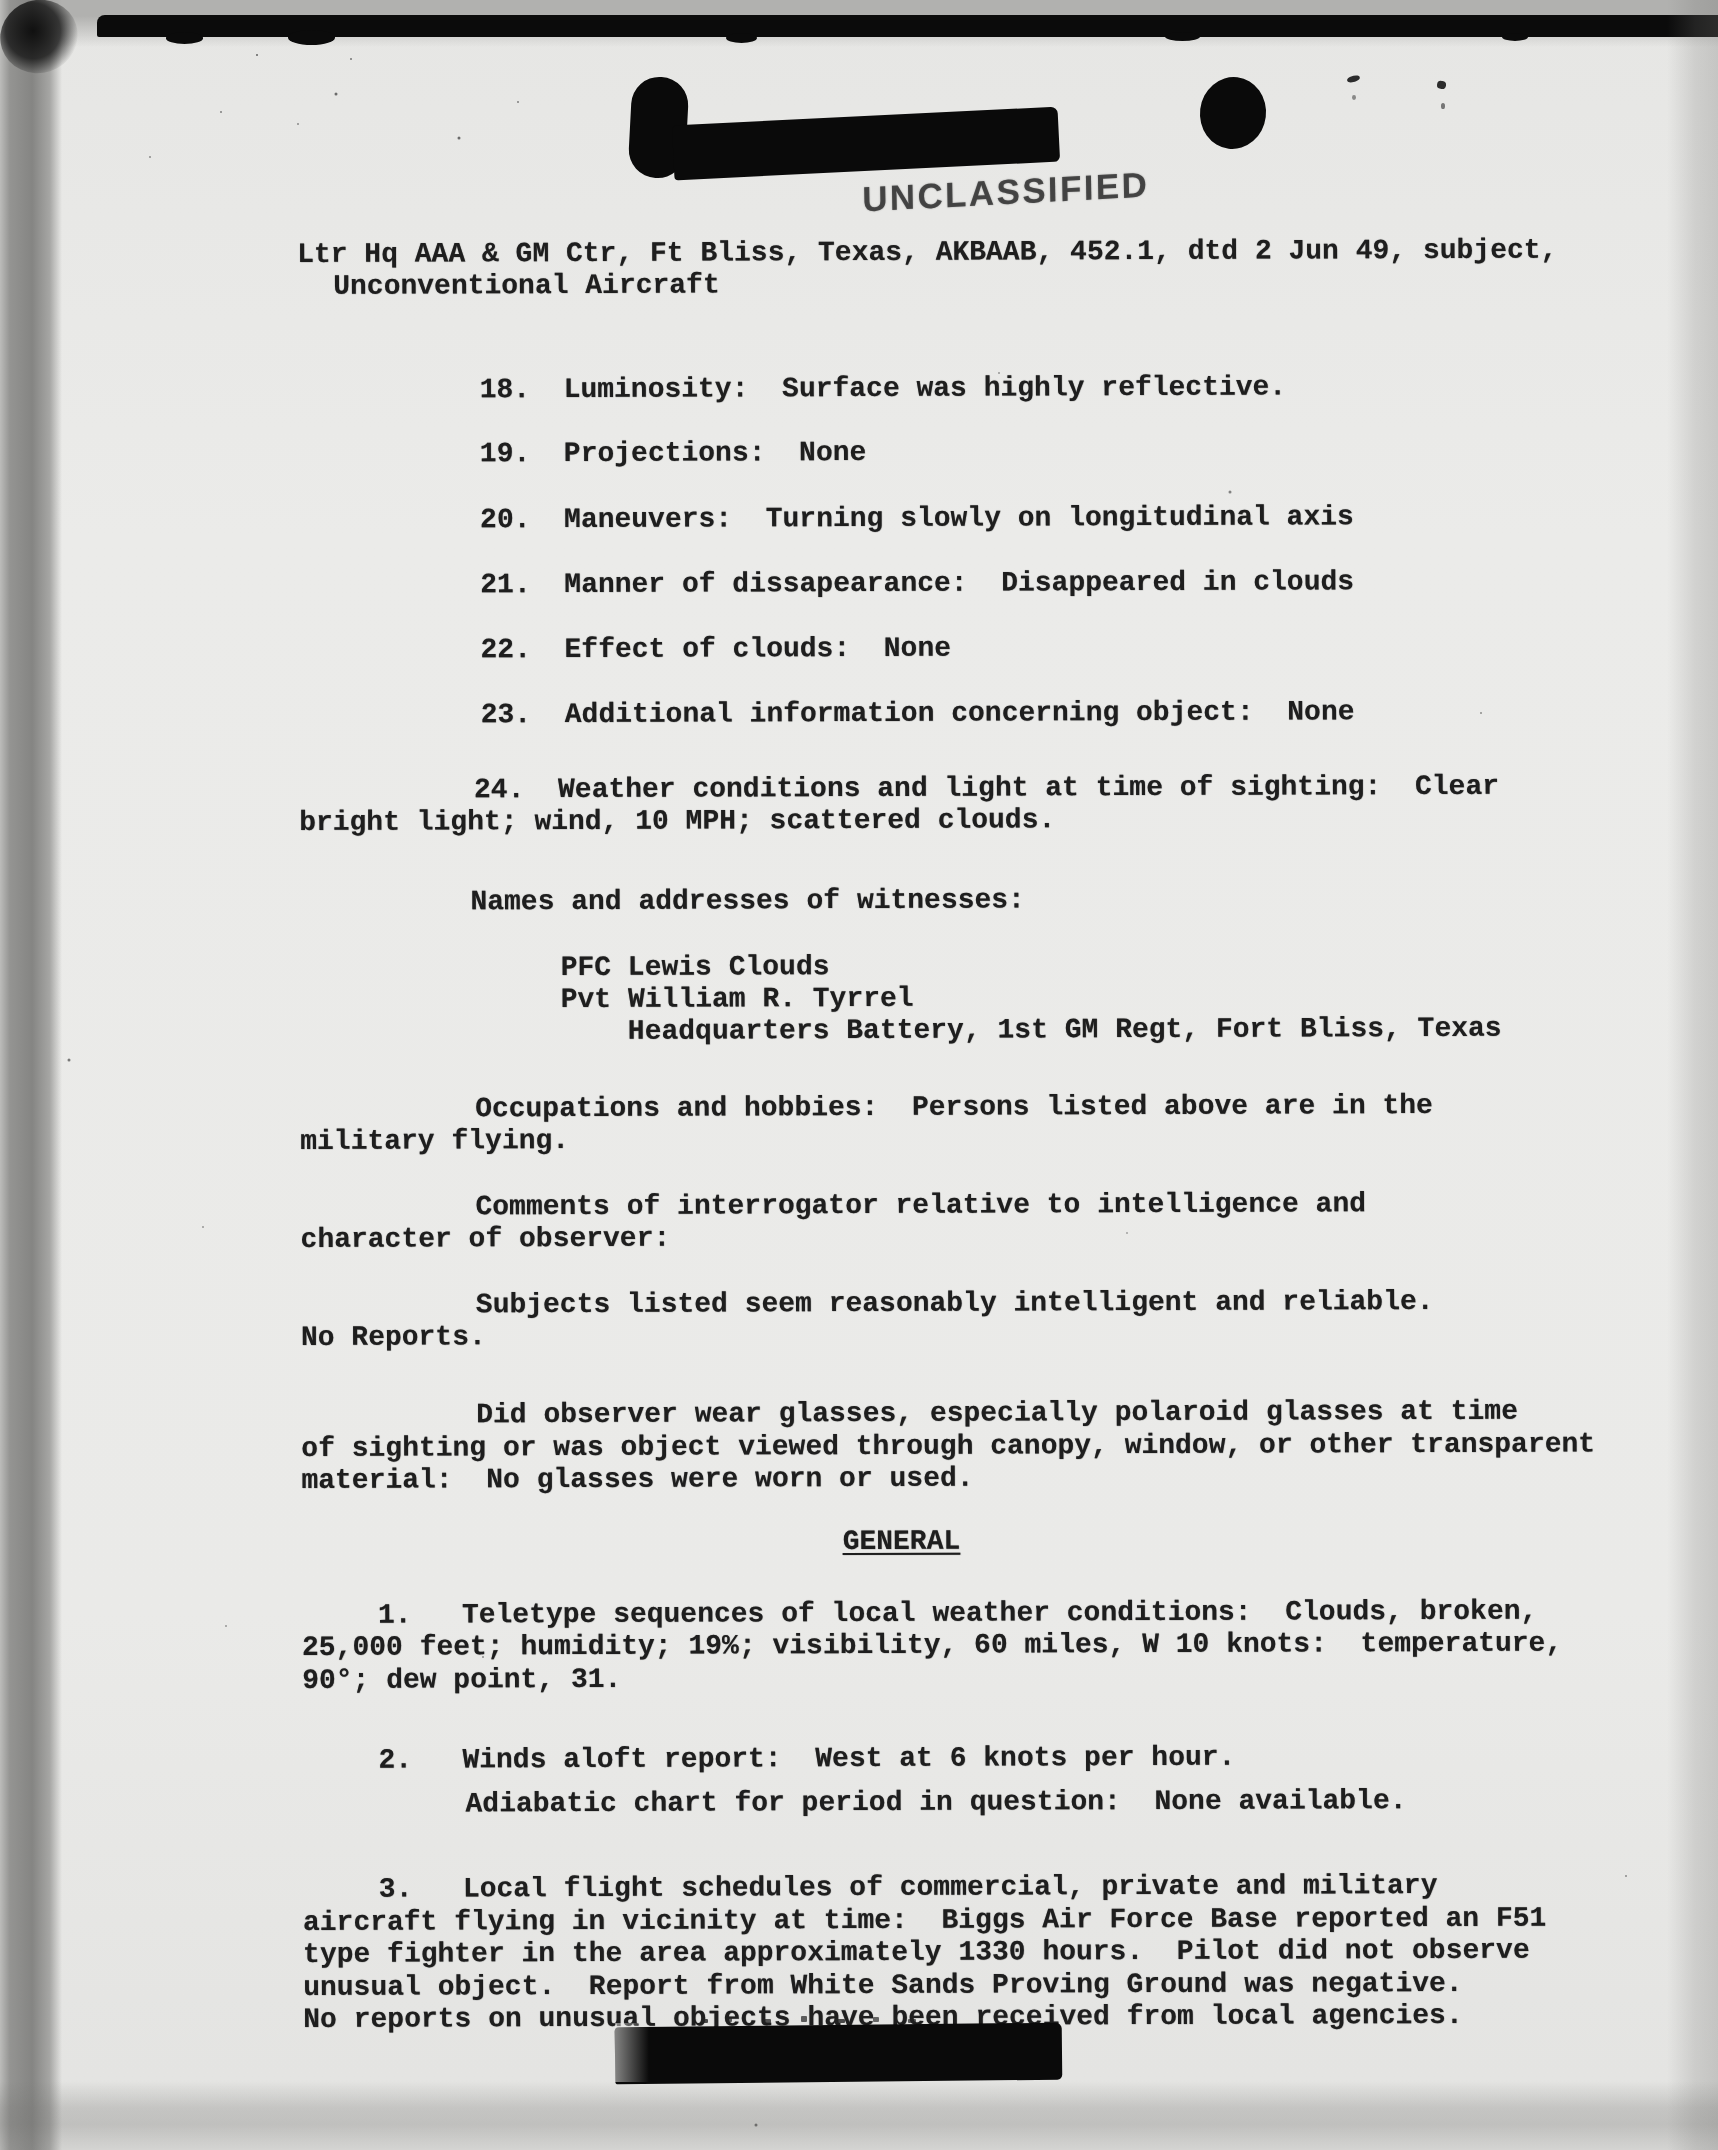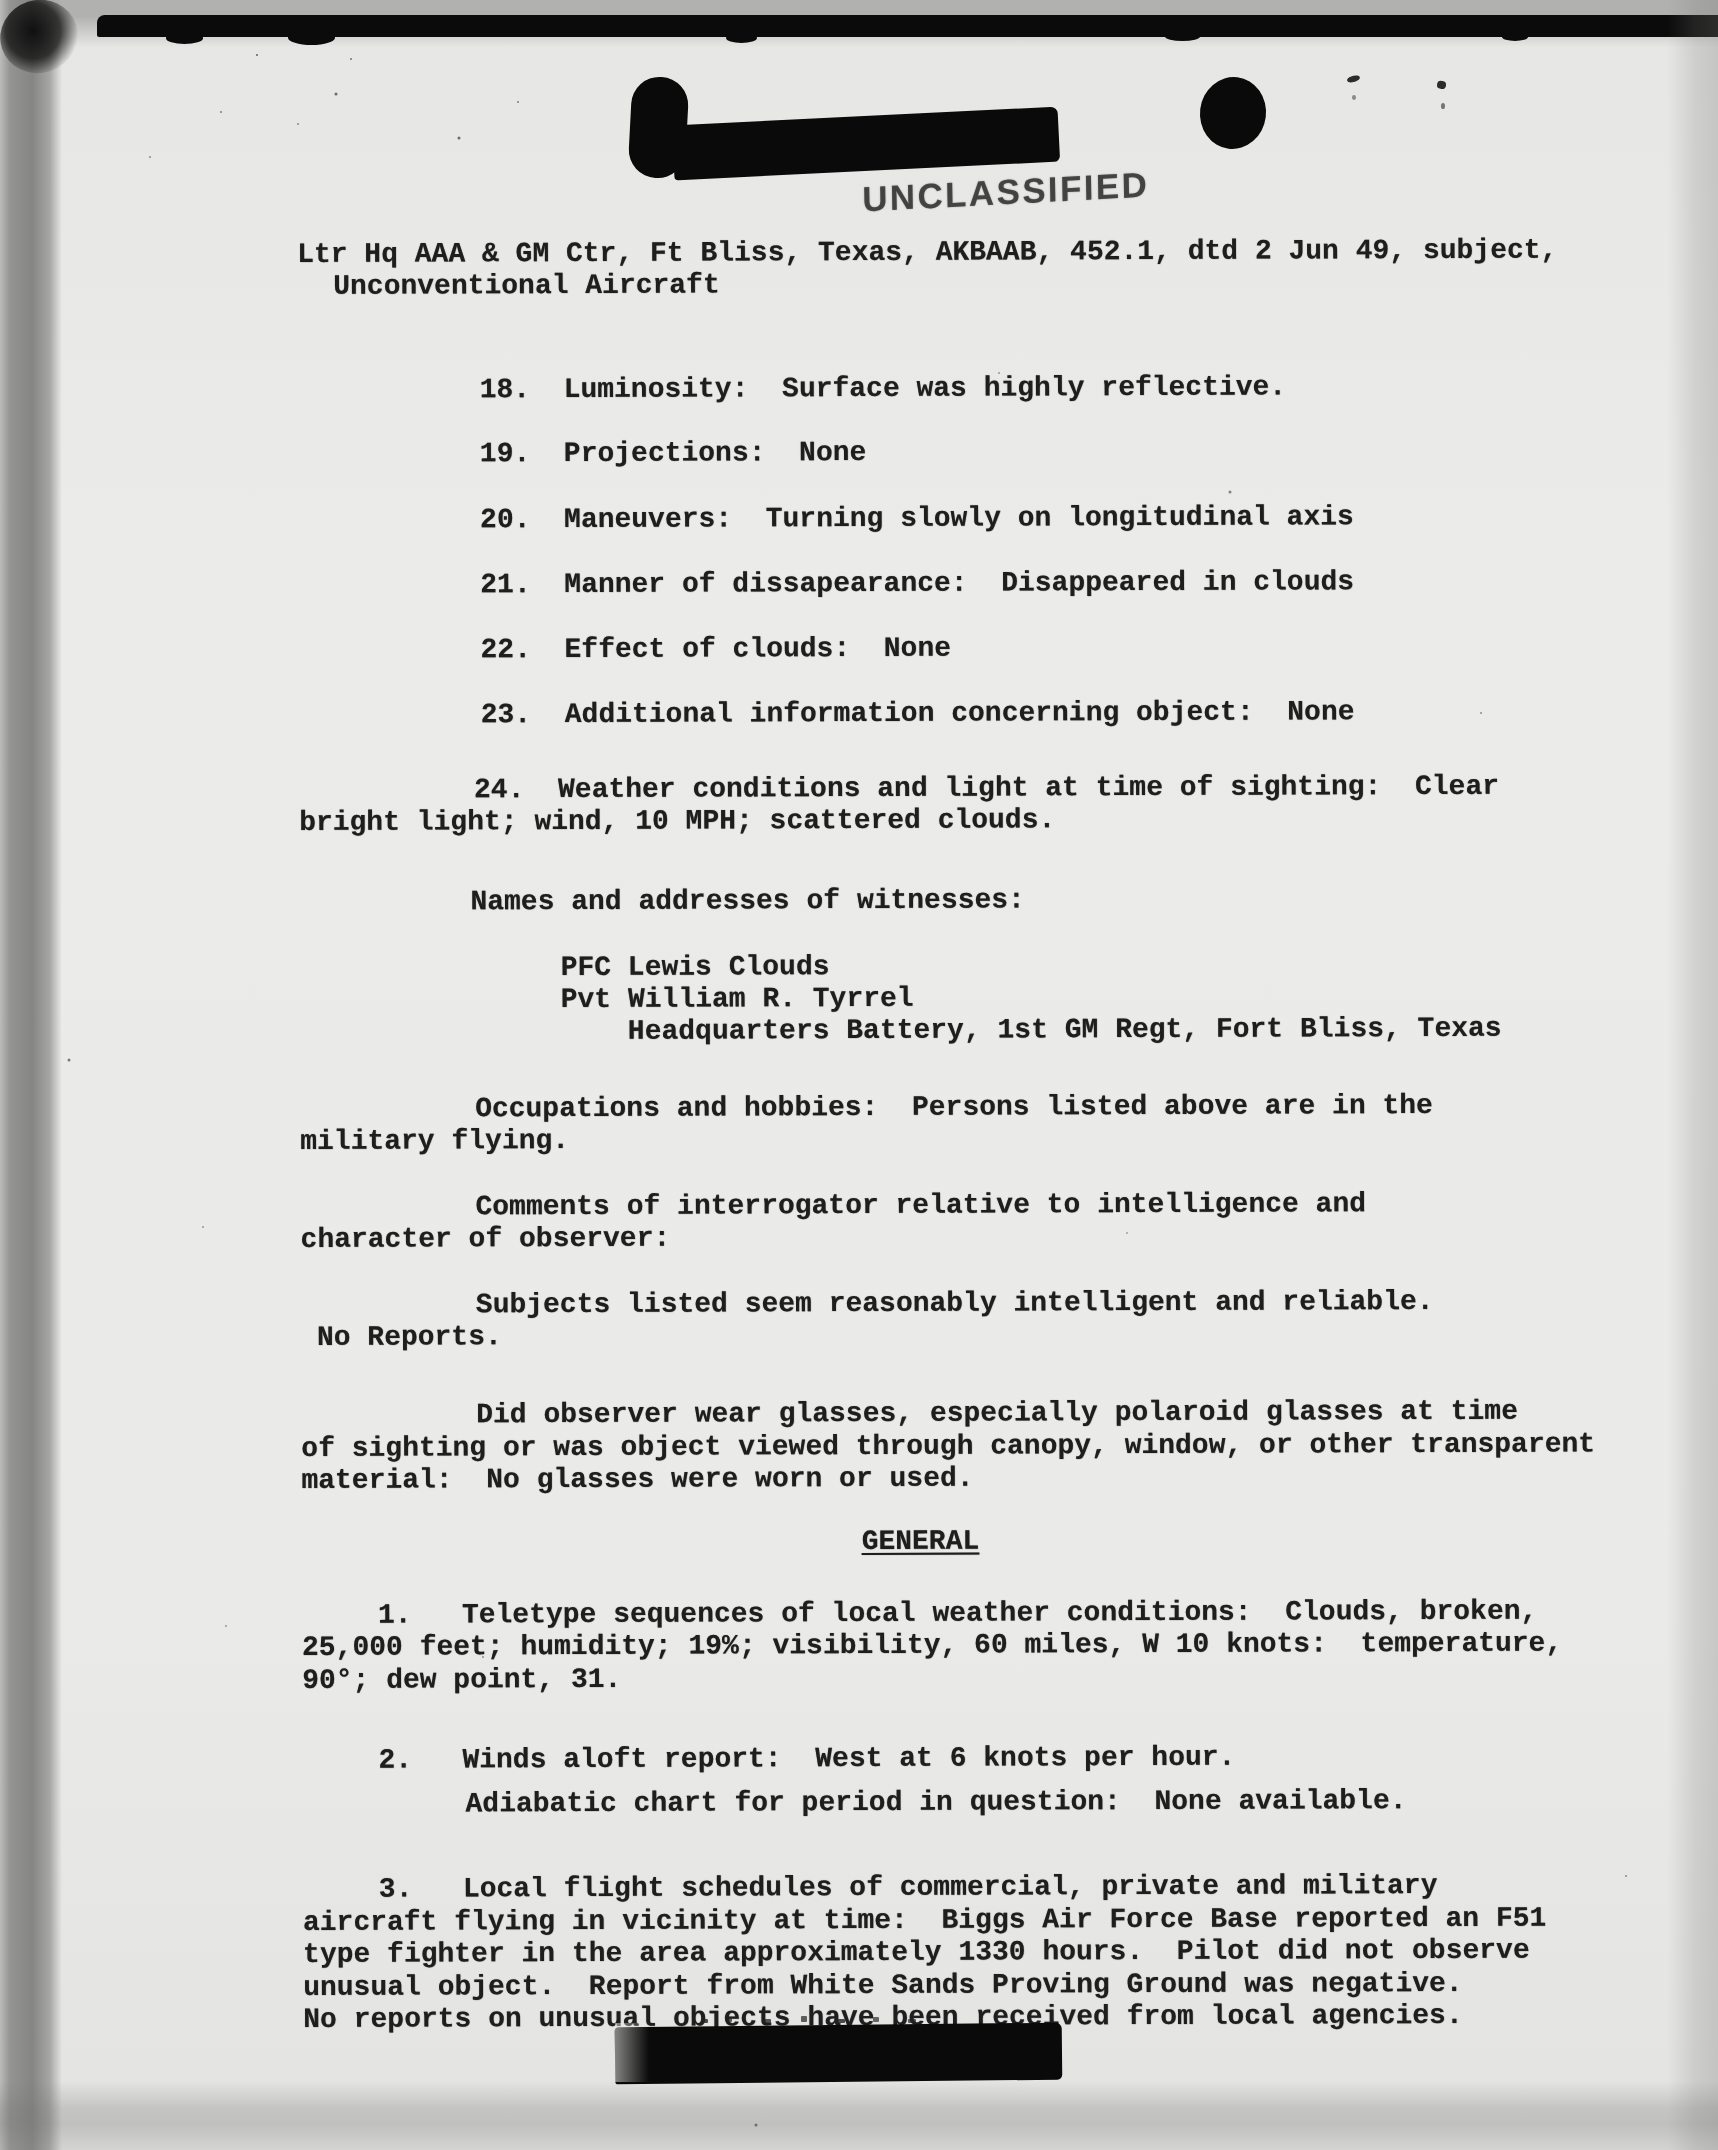--- a/index.html
+++ b/index.html
@@ -103,27 +103,27 @@
     <div class="tl" style="left:561px;top:983px">Pvt William R. Tyrrel</div>
     <div class="tl" style="left:628px;top:1015px">Headquarters Battery, 1st GM Regt, Fort Bliss, Texas</div>
 
     <div class="tl" style="left:475px;top:1092px">Occupations and hobbies:  Persons listed above are in the</div>
     <div class="tl" style="left:300px;top:1124px">military flying.</div>
 
     <div class="tl" style="left:475px;top:1190px">Comments of interrogator relative to intelligence and</div>
     <div class="tl" style="left:300px;top:1222px">character of observer:</div>
 
     <div class="tl" style="left:475px;top:1288px">Subjects listed seem reasonably intelligent and reliable.</div>
-    <div class="tl" style="left:316px;top:1320px">No Reports.</div>
+    <div class="tl" style="left:300px;top:1320px">No Reports.</div>
 
     <div class="tl" style="left:475px;top:1398px">Did observer wear glasses, especially polaroid glasses at time</div>
     <div class="tl" style="left:300px;top:1431px">of sighting or was object viewed through canopy, window, or other transparent</div>
     <div class="tl" style="left:300px;top:1463px">material:  No glasses were worn or used.</div>
 
-    <div class="tl underline" style="left:860px;top:1526px">GENERAL</div>
+    <div class="tl underline" style="left:841px;top:1526px">GENERAL</div>
 
     <div class="tl" style="left:376px;top:1598px">1.   Teletype sequences of local weather conditions:  Clouds, broken,</div>
     <div class="tl" style="left:300px;top:1630px">25,000 feet; humidity; 19%; visibility, 60 miles, W 10 knots:  temperature,</div>
     <div class="tl" style="left:300px;top:1663px">90°; dew point, 31.</div>
 
     <div class="tl" style="left:376px;top:1743px">2.   Winds aloft report:  West at 6 knots per hour.</div>
     <div class="tl" style="left:463px;top:1787px">Adiabatic chart for period in question:  None available.</div>
 
     <div class="tl" style="left:376px;top:1872px">3.   Local flight schedules of commercial, private and military</div>
     <div class="tl" style="left:300px;top:1905px">aircraft flying in vicinity at time:  Biggs Air Force Base reported an F51</div>

